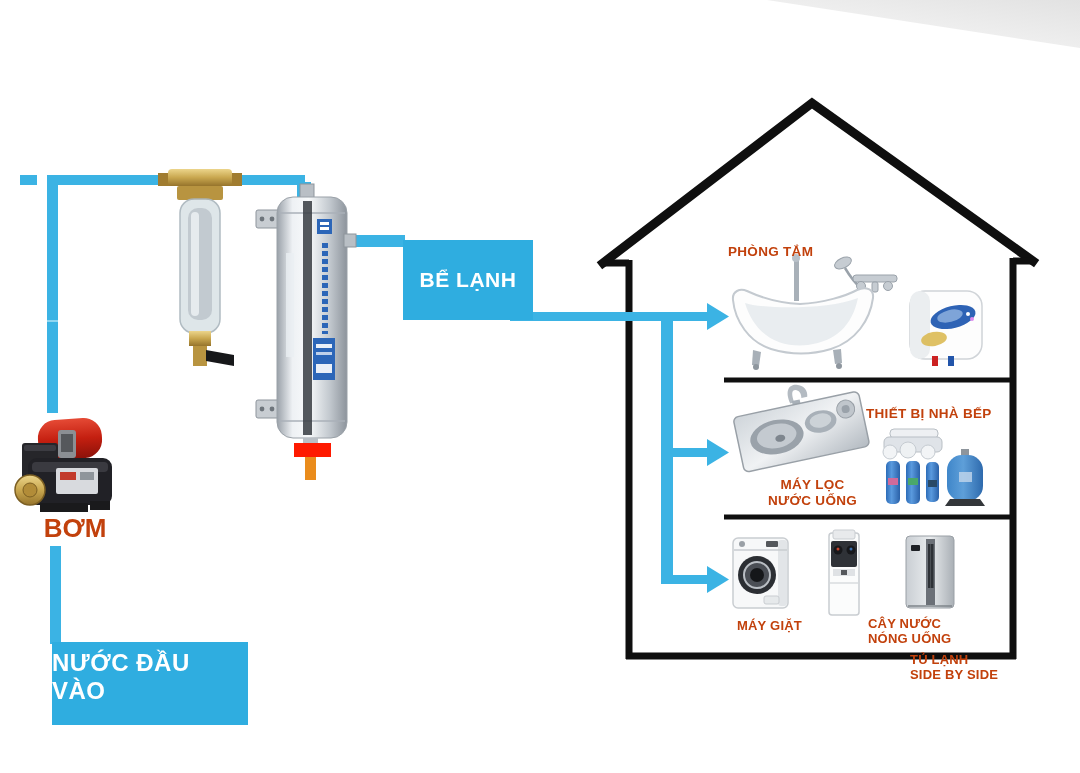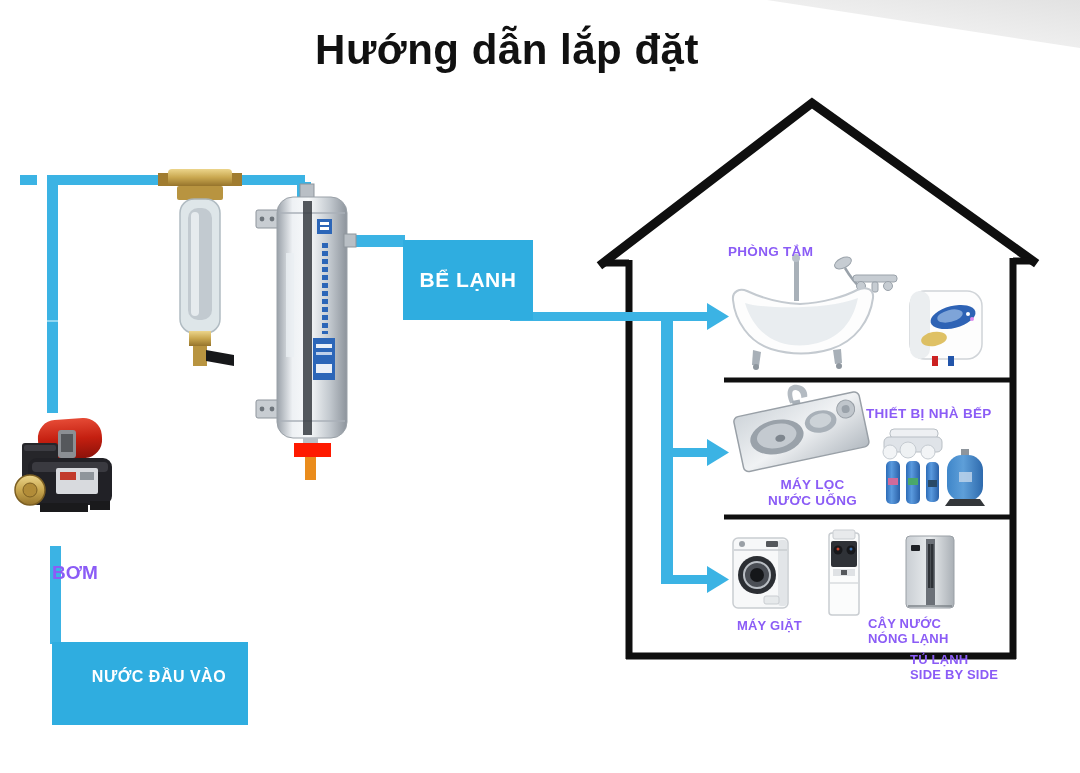--- a/index.html
+++ b/index.html
@@ -1,19 +1,19 @@
 <!DOCTYPE html>
 <html><head>
 <meta charset="utf-8">
 <style>
   html,body{margin:0;padding:0;background:#fff;}
   #stage{position:relative;width:1080px;height:773px;background:#ffffff;overflow:hidden;
          font-family:"Liberation Sans","DejaVu Sans",sans-serif;}
   #gfx{position:absolute;left:0;top:0;}
-  .lbl{position:absolute;font-weight:bold;color:#8b5cf6;line-height:1.15;white-space:nowrap;}
+  .lbl{position:absolute;font-weight:bold;color:#c2410c;line-height:1.15;white-space:nowrap;}
   .title{font-size:42px;letter-spacing:.5px;color:#111;text-align:center;}
   .floor-lbl{font-size:13.5px;letter-spacing:.3px;}
   .small-lbl{font-size:13px;letter-spacing:.2px;}
   .center{text-align:center;}
   .boxlbl{position:absolute;display:flex;align-items:center;justify-content:center;
           color:#fff;font-weight:bold;letter-spacing:.5px;}
 </style>
 </head>
 <body>
 
@@ -246,42 +246,41 @@
   <g>
     <rect x="906" y="536" width="48" height="72" rx="4" fill="url(#fridgeG)" stroke="#9aa0a6" stroke-width="1"></rect>
     <rect x="926" y="539" width="9" height="66" fill="#6b7077"></rect>
     <rect x="928" y="544" width="2.5" height="44" fill="#2e3237"></rect>
     <rect x="931" y="544" width="2.5" height="44" fill="#2e3237"></rect>
     <rect x="911" y="545" width="9" height="6" rx="1" fill="#1e2125"></rect>
     <line x1="908" y1="606" x2="952" y2="606" stroke="#7e848a" stroke-width="1.5"></line>
   </g>
 </svg>
 
-<div class="lbl title" style="left:0;top:26px;width:1014px;">Hướng dẫn lắp đặt</div>
 
 <div class="boxlbl" style="left:403px;top:240px;width:130px;height:80px;font-size:21px;">BỂ LẠNH</div>
 
-<div class="boxlbl" style="left:52px;top:642px;width:196px;height:70px;font-size:16px;padding-left:9px;">NƯỚC ĐẦU VÀO</div>
-
-<div class="lbl" style="left:25px;top:514px;width:100px;font-size:19px;text-align:center;margin-top:48px;">BƠM</div>
+<div class="boxlbl" style="left:52px;top:642px;width:196px;height:70px;font-size:24px;">NƯỚC ĐẦU VÀO</div>
+
+<div class="lbl" style="left:25px;top:514px;width:100px;font-size:26px;text-align:center;">BƠM</div>
 
 <div class="lbl floor-lbl" style="left:728px;top:244px;">PHÒNG TẮM</div>
 
 <div class="lbl floor-lbl" style="left:866px;top:406px;">THIẾT BỊ NHÀ BẾP</div>
 
 <div class="lbl floor-lbl center" style="left:755px;top:477px;width:115px;">
   <span>MÁY LỌC</span><br>
   <span>NƯỚC UỐNG</span>
 </div>
 
 <div class="lbl small-lbl" style="left:737px;top:619px;">MÁY GIẶT</div>
 
 <div class="lbl small-lbl" style="left:828px;top:617px;margin-left:40px;">
   <span>CÂY NƯỚC</span><br>
-  <span>NÓNG LẠNH</span>
+  <span>NÓNG UỐNG</span>
 </div>
 
 <div class="lbl small-lbl" style="left:910px;top:617px;margin-top:36px;">
   <span>TỦ LẠNH</span><br>
   <span>SIDE BY SIDE</span>
 </div>
 
 </div>
 
 </body></html>

